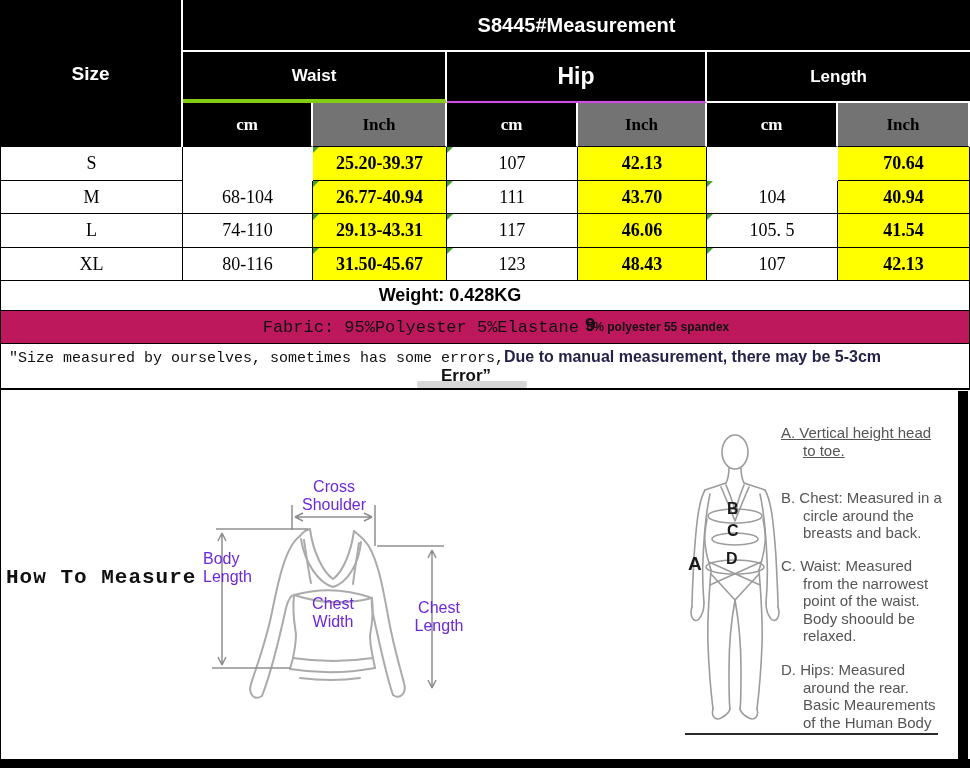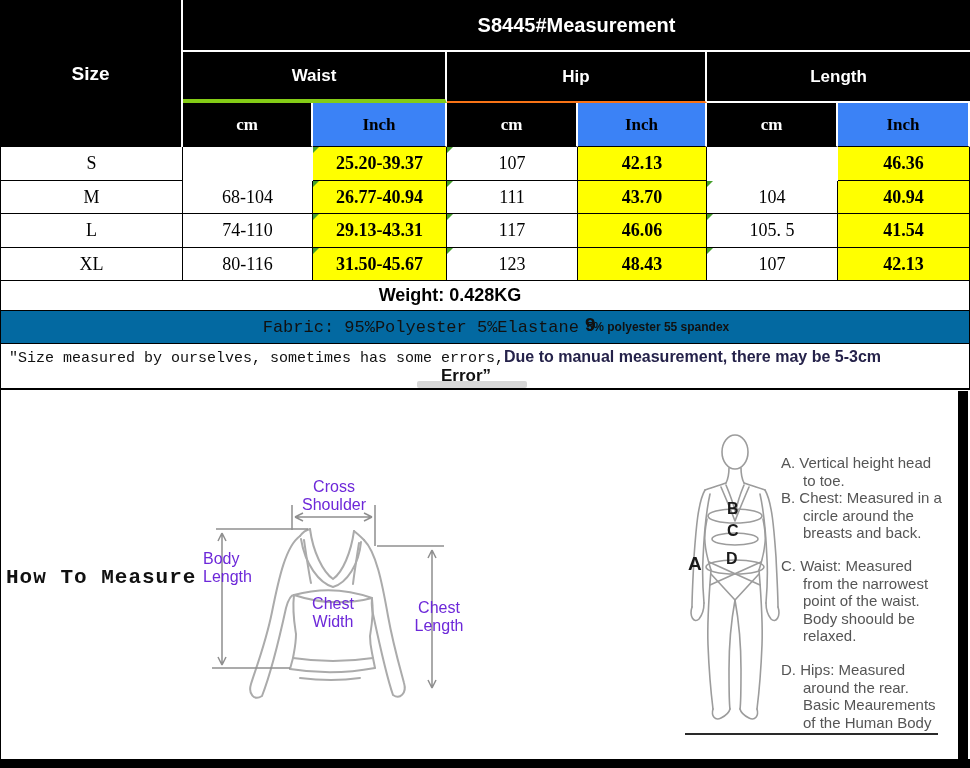--- a/index.html
+++ b/index.html
@@ -14,39 +14,39 @@
     display:grid;
     grid-template-columns:183px 130px 134px 131px 129px 131px 132px;
     grid-template-rows:52px 51px 44px 34px 33px 34px 33px 30px 33px 46px;
   }
   .cell{box-sizing:border-box;display:flex;align-items:center;justify-content:center;position:relative;}
   
   .hcell{background:#000;color:#fff;font-weight:bold;}
   .c-size{grid-area:1/1/4/2;font-size:19px;border-right:2px solid #fff;}
   .c-title{grid-area:1/2/2/8;font-size:20px;border-bottom:2px solid #fff;}
   .c-waist{grid-area:2/2/3/4;font-size:17px;border-right:2px solid #fff;border-bottom:4px solid #84cc16;}
-  .c-hip{grid-area:2/4/3/6;font-size:17px;border-right:2px solid #fff;border-bottom:2px solid #f97316;}
+  .c-hip{grid-area:2/4/3/6;font-size:23px;border-right:2px solid #fff;border-bottom:2px solid #d946ef;}
   .c-length{grid-area:2/6/3/8;font-size:17px;border-bottom:2px solid #fff;}
   .ucell{font-family:"Liberation Serif","DejaVu Serif",serif;font-weight:bold;font-size:17px;
          border-right:2px solid #fff;border-bottom:1px solid #000;box-sizing:border-box;}
   .ucell.cm{background:#000;color:#fff;}
-  .ucell.in{background:#3b82f6;color:#000;}
+  .ucell.in{background:#737373;color:#000;}
   
   .dcell{background:#fff;font-family:"Liberation Serif","DejaVu Serif",serif;font-size:18px;
          border-right:1px solid #000;border-bottom:1px solid #000;}
   .dcell.first{border-left:1px solid #000;}
   .ycell{background:#ffff00;font-weight:bold;}
   
   .gw{position:absolute;left:0;top:0;width:0;height:0;
       border-top:6px solid #46a02c;border-right:6px solid transparent;}
   
   .wrow{grid-area:8/1/9/8;border:0 solid #000;border-left-width:1px;border-right-width:1px;border-bottom-width:1px;
         background:#fff;font-weight:bold;font-size:18px;padding-right:70px;box-sizing:border-box;}
   .frow{grid-area:9/1/10/8;border:0 solid #000;border-left-width:1px;border-right-width:1px;border-bottom-width:1px;
-        background:#0369a1;box-sizing:border-box;padding-left:22px;}
+        background:#be185d;box-sizing:border-box;padding-left:22px;}
   .fabric-main{font-family:"Liberation Mono","DejaVu Sans Mono",monospace;font-size:17px;color:#111;}
   .fabric-overlay{display:inline-block;margin-left:6px;font-weight:bold;font-size:12px;color:#111;
                   font-family:"Liberation Sans","DejaVu Sans",sans-serif;line-height:12px;position:relative;top:-1px;}
   .fabric-overlay::first-letter{font-size:19px;letter-spacing:-9px;}
   .nrow{grid-area:10/1/11/8;border:0 solid #000;border-left-width:1px;border-right-width:1px;border-bottom-width:2px;
         background:#fff;box-sizing:border-box;display:block;}
   .note-left{position:absolute;left:8px;top:6px;font-family:"Liberation Mono","DejaVu Sans Mono",monospace;
              font-size:15px;color:#111;white-space:nowrap;}
   .note-blue{position:absolute;left:503px;top:4px;font-weight:bold;font-size:16px;color:#25224a;white-space:nowrap;}
   .note-error{position:absolute;left:440px;top:22px;font-weight:bold;font-size:17px;color:#111;z-index:2;}
@@ -65,21 +65,21 @@
   .gl-sleeve{left:404px;top:209px;width:70px;}
   .gsvg{position:absolute;left:192px;top:82px;}
   .fsvg{position:absolute;left:672px;top:23px;}
   .flet{position:absolute;font-weight:bold;color:#1a1a1a;font-size:16px;line-height:16px;}
   .fl-a{left:688px;top:166px;font-size:19px;}
   .fl-b{left:727px;top:111px;}
   .fl-c{left:727px;top:133px;}
   .fl-d{left:726px;top:161px;}
   .inst{position:absolute;left:781px;width:178px;color:#555;font-size:15px;line-height:17.5px;
         white-space:pre-line;padding-left:22px;text-indent:-22px;box-sizing:border-box;}
-  .in-a{top:64px;}
+  .in-a{top:34px;text-decoration:underline;}
   .in-b{top:99px;}
   .in-c{top:167px;}
   .in-d{top:271px;}
   .foot-rule{position:absolute;left:685px;top:343px;width:253px;height:2px;background:#2a2a2a;}
 </style>
 </head>
 <body>
 
 <div class="sheet">
 
@@ -100,21 +100,21 @@
     <div class="cell dcell first" style="grid-area:4/1">S</div>
     <div class="cell dcell ycell" style="grid-area:4/3">
         <i class="gw"></i>
         <span>25.20-39.37</span>
       </div>
     <div class="cell dcell" style="grid-area:4/4">
         <i class="gw"></i>
         <span>107</span>
       </div>
     <div class="cell dcell ycell" style="grid-area:4/5">42.13</div>
-    <div class="cell dcell ycell" style="grid-area:4/7">46.36</div>
+    <div class="cell dcell ycell" style="grid-area:4/7">70.64</div>
 
     <div class="cell dcell first" style="grid-area:5/1">M</div>
     <div class="cell dcell" style="grid-area:5/2">68-104</div>
     <div class="cell dcell ycell" style="grid-area:5/3">
         <i class="gw"></i>
         <span>26.77-40.94</span>
       </div>
     <div class="cell dcell" style="grid-area:5/4">
         <i class="gw"></i>
         <span>111</span>

